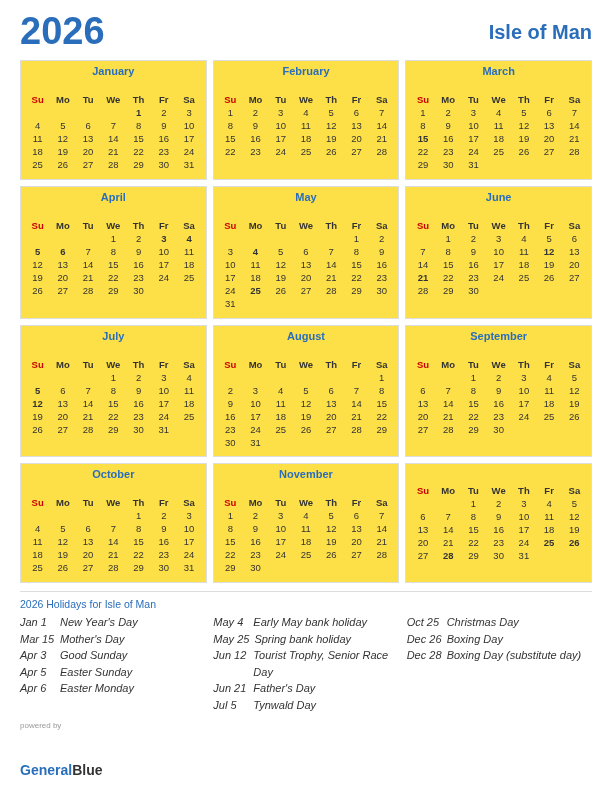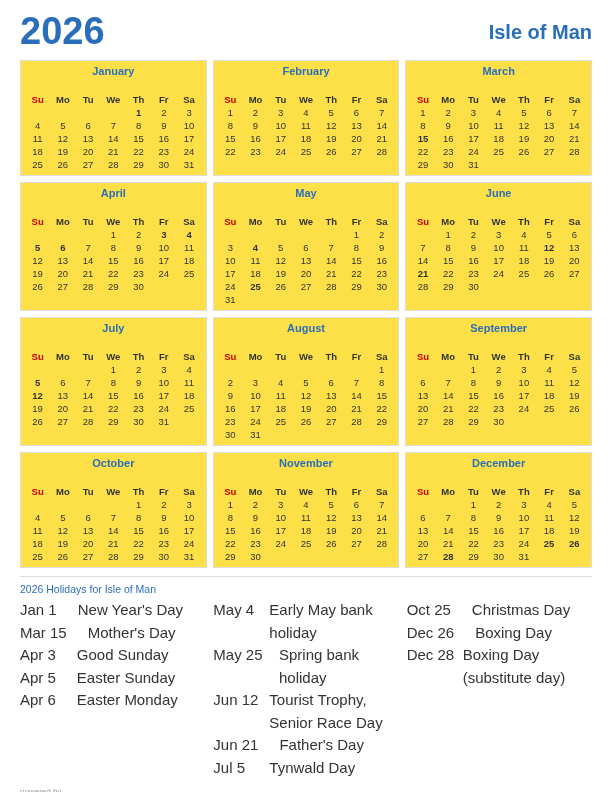--- a/index.html
+++ b/index.html
@@ -88,23 +88,24 @@
       color: #2a6ebb;
       margin-bottom: 4px;
     }
     .holidays-grid {
       display: grid;
       grid-template-columns: 1fr 1fr 1fr;
       gap: 1px 8px;
     }
     .holiday-item {
       display: flex;
-      gap: 21px;
-      font-size: 15px;
+      gap: 5px;
+      font-size: 11px;
       line-height: 1.5;
+      font-style: italic;
     }
     .holiday-date {
       color: #333;
       font-weight: normal;
       white-space: nowrap;
       min-width: 35px;
     }
     .holiday-name {
       color: #333;
     }
@@ -834,21 +835,20 @@
               <td></td>
               <td></td>
               <td></td>
               <td></td>
               <td></td>
             </tr>
           </tbody>
         </table>
       </div>
       <div class="month-block">
-        <div class="month-title">December</div>
         <table class="cal-table">
           <thead>
             <tr>
               <th style="color: rgb(204, 0, 0);">Su</th>
               <th>Mo</th>
               <th>Tu</th>
               <th>We</th>
               <th>Th</th>
               <th>Fr</th>
               <th>Sa</th>

